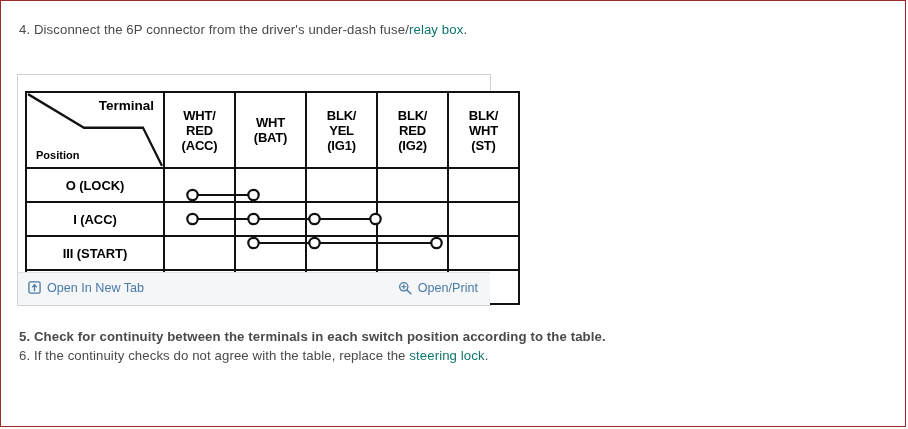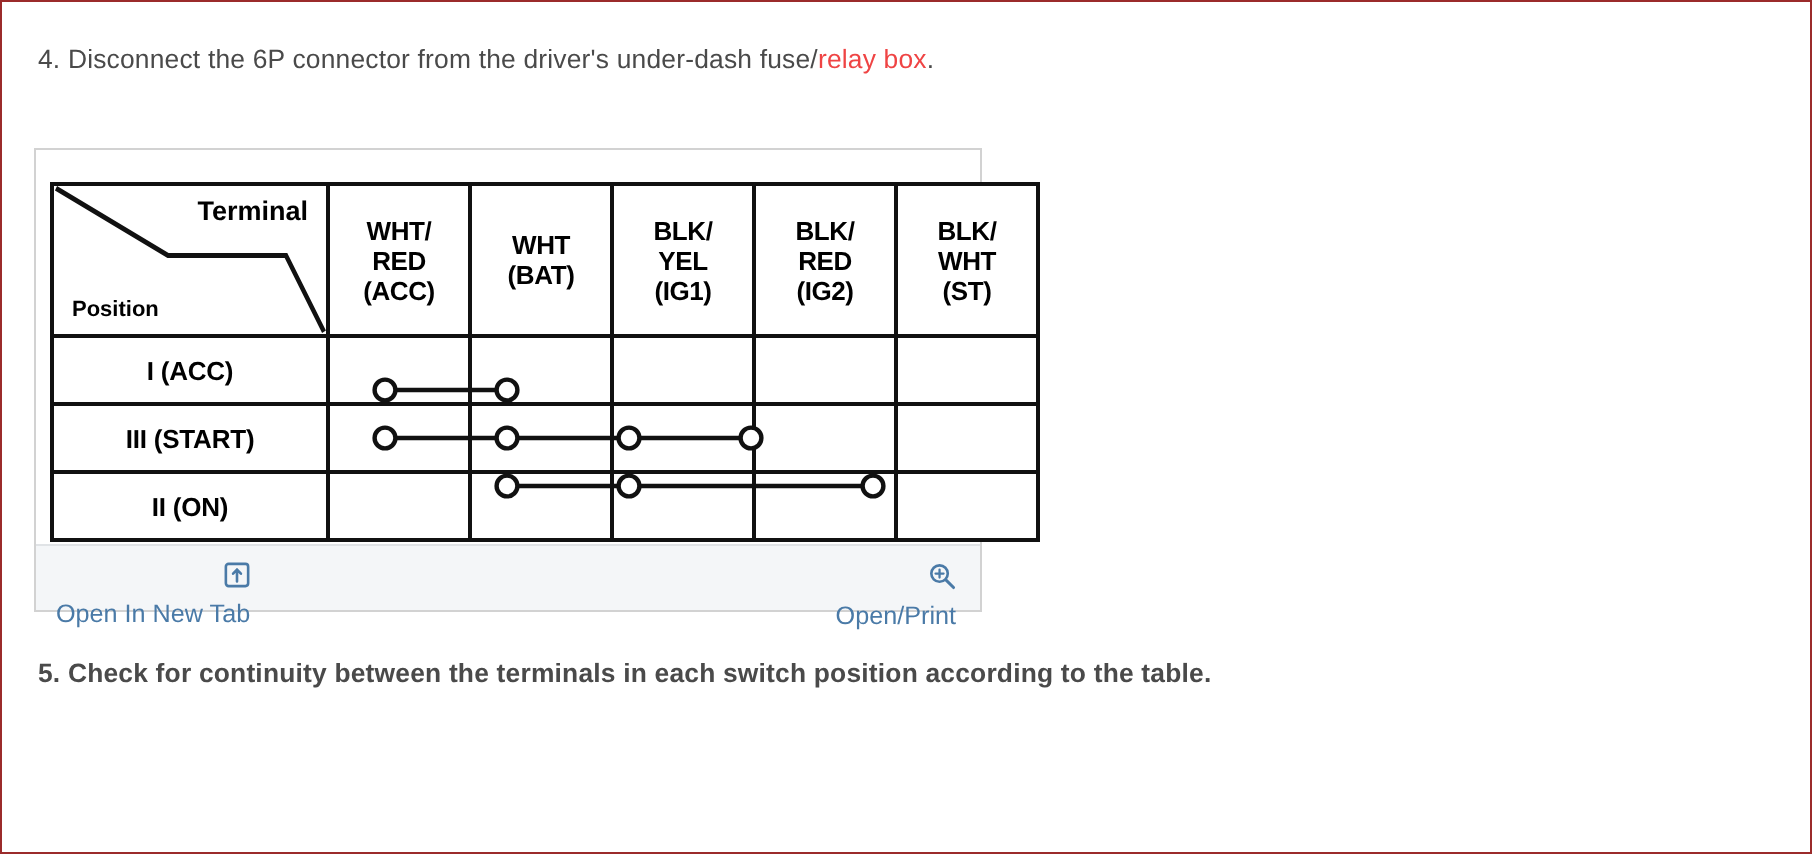--- a/index.html
+++ b/index.html
@@ -25,21 +25,21 @@
 
   
   .step {
     position: absolute;
     font-size: 13.2px;
     color: #4a4a4a;
     line-height: 17px;
     letter-spacing: 0.1px;
   }
   .step a, .inline-link {
-    color: #ef4444;
+    color: #0f766e;
     text-decoration: none;
   }
   #step4 { left: 18px; top: 20px; }
   #step5 { left: 18px; top: 327px; font-weight: bold; }
   #step6 { left: 18px; top: 346px; }
   #step7 { left: 18px; top: 368px; width: 870px; }
 
   
   .viewer {
     position: absolute;
@@ -69,23 +69,22 @@
     box-sizing: border-box;
   }
   .footer-link {
     position: absolute;
     top: 8px;
     font-size: 12.6px;
     color: #4a7aa7;
     text-decoration: none;
     white-space: nowrap;
     display: flex;
-    align-items: flex-end;
+    align-items: flex-start;
     gap: 6px;
-    flex-direction: column;
   }
   #open-new-tab { left: 10px; }
   #zoom-print { right: 12px; }
   .ico { display: inline-flex; align-items: center; }
 
   
   .ct-wrap {
     position: absolute;
     left: 7px;
     top: 16px;
@@ -204,20 +203,28 @@
               <span>RED</span>
               <span>(IG2)</span>
             </td>
             <td class="col-t hdr-term-col">
               <span>BLK/</span>
               <span>WHT</span>
               <span>(ST)</span>
             </td>
           </tr>
 
+          <tr>
+            <td class="col-pos row-label">O (LOCK)</td>
+            <td class="col-t cell-node"></td>
+            <td class="col-t cell-node"></td>
+            <td class="col-t cell-node"></td>
+            <td class="col-t cell-node"></td>
+            <td class="col-t cell-node"></td>
+          </tr>
 
           <tr>
             <td class="col-pos row-label">I (ACC)</td>
             <td class="col-t cell-node"></td>
             <td class="col-t cell-node"></td>
             <td class="col-t cell-node"></td>
             <td class="col-t cell-node"></td>
             <td class="col-t cell-node"></td>
           </tr>
 
@@ -276,14 +283,17 @@
             <path d="M10.2 10.2 L14.6 14.6" stroke="#4a7aa7" stroke-width="1.7" stroke-linecap="round"></path>
             <path d="M6.6 4.3 V8.9 M4.3 6.6 H8.9" stroke="#4a7aa7" stroke-width="1.3" stroke-linecap="round"></path>
           </svg>
         </span>
         <span>Open/Print</span>
       </a>
     </div>
   </div>
 
   <div class="step" id="step5">5. Check for continuity between the terminals in each switch position according to the table.</div>
+  <div class="step" id="step6">
+    <span>6. If the continuity checks do not agree with the table, replace the </span><a class="inline-link" href="#">steering lock</a><span>.</span>
+  </div>
 
 </div>
 
 </body></html>

